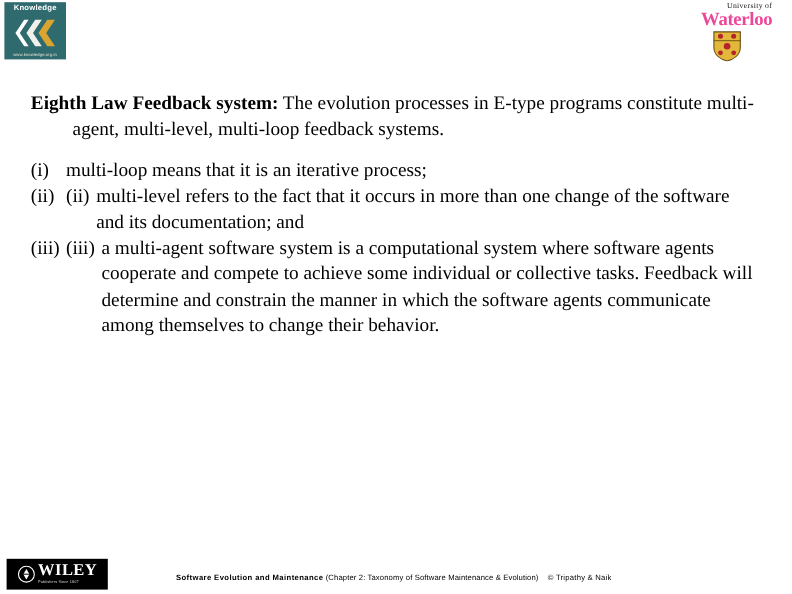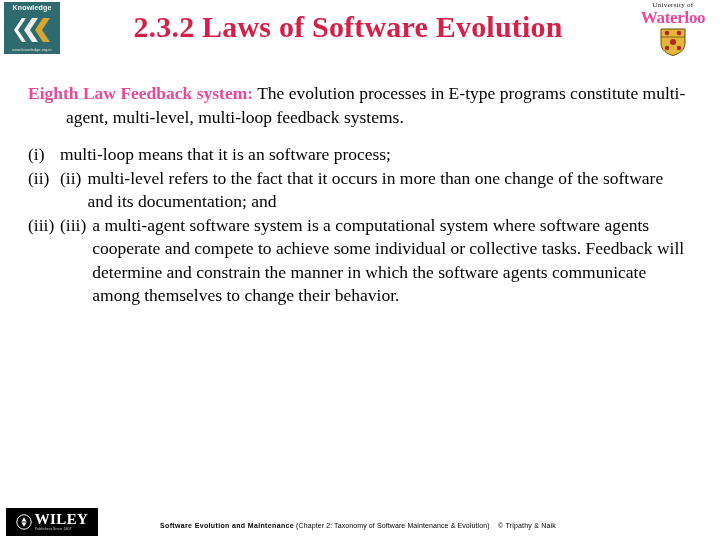--- a/index.html
+++ b/index.html
@@ -55,25 +55,25 @@
     color: #e8e2cf;
     font-family: "Liberation Sans", sans-serif;
     font-size: 4px;
     line-height: 5px;
     letter-spacing: 0.1px;
     transform: scale(0.95);
   }
 
   .logo-waterloo {
     position: absolute;
-    right: 6px;
+    right: 18px;
     top: 1px;
     width: 82px;
     height: 58px;
-    text-align: center;
+    text-align: right;
   }
   .logo-waterloo .uw-top {
     font-family: "Liberation Serif", serif;
     font-size: 7px;
     color: #111111;
     line-height: 8px;
     letter-spacing: 0.3px;
   }
   .logo-waterloo .uw-name {
     font-family: "Liberation Serif", serif;
@@ -113,21 +113,21 @@
     font-size: 17.5px;
     line-height: 23.5px;
     color: #000000;
   }
 
   .law-block {
     margin: 0 0 14px 0;
     text-indent: 0;
   }
   .law-block .law-title {
-    color: #ec4899;
+    color: #000000;
     font-weight: bold;
   }
   .law-block .law-text {
     color: #000000;
   }
   .hanging {
     padding-left: 38px;
     text-indent: -38px;
   }
 
@@ -240,21 +240,20 @@
     <div class="kw-mark">
       <svg viewBox="0 0 40 26" width="40" height="26" xmlns="http://www.w3.org/2000/svg">
         <path d="M14 1 L6 13 L14 25 L10 25 L2 13 L10 1 Z" fill="#ffffff"></path>
         <path d="M26 1 L18 13 L26 25 L20 25 L12 13 L20 1 Z" fill="#f0f0ea"></path>
         <path d="M38 1 L30 13 L38 25 L31 25 L23 13 L31 1 Z" fill="#d9a531"></path>
       </svg>
     </div>
     <div class="kw-url">www.knowledge.org.in</div>
   </div>
 
-  <div class="slide-title">2.3.2 Laws of Software Evolution</div>
 
   <div class="logo-waterloo">
     <div class="uw-top">University of</div>
     <div class="uw-name">Waterloo</div>
     <div class="uw-crest">
       <svg viewBox="0 0 26 28" width="26" height="28" xmlns="http://www.w3.org/2000/svg">
         <path d="M1 1 H25 V15 C25 22 19 26 13 27.5 C7 26 1 22 1 15 Z" fill="#e3b83a" stroke="#6a4b10" stroke-width="1"></path>
         <path d="M1 9 H25" stroke="#6a4b10" stroke-width="0.8"></path>
         <circle cx="7" cy="5" r="2.3" fill="#b4242c"></circle>
         <circle cx="19" cy="5" r="2.3" fill="#b4242c"></circle>
@@ -269,21 +268,21 @@
 
 <div class="slide-body">
 
   <div class="law-block hanging">
     <span class="law-title">Eighth Law Feedback system:</span><span class="law-text"> The evolution processes in E-type programs constitute multi-agent, multi-level, multi-loop feedback systems.</span>
   </div>
 
 
   <div class="list-item">
     <span class="marker">(i)</span>
-      <span class="item-text">multi-loop means that it is an software process;</span>
+      <span class="item-text">multi-loop means that it is an iterative process;</span>
   </div>
 
   <div class="list-item">
     <span class="marker">(ii)</span>
       <span class="marker-dup">(ii)</span>
       <span class="item-text">multi-level refers to the fact that it occurs in more than one change of the software and its documentation; and</span>
   </div>
 
   <div class="list-item">
     <span class="marker">(iii)</span>

